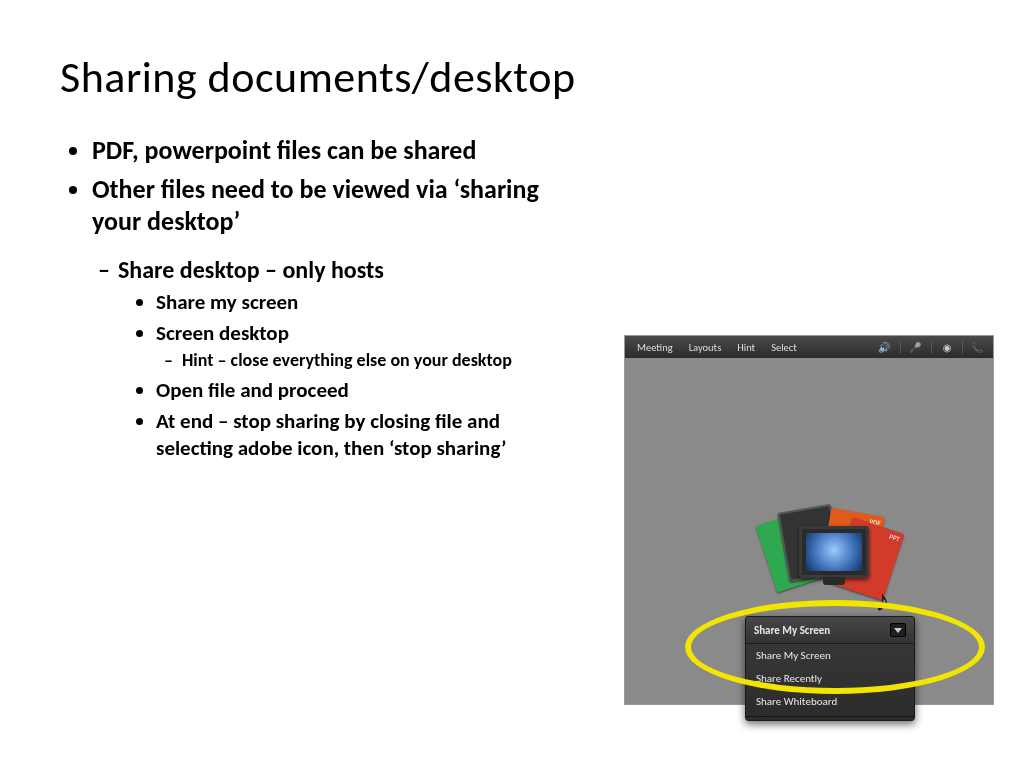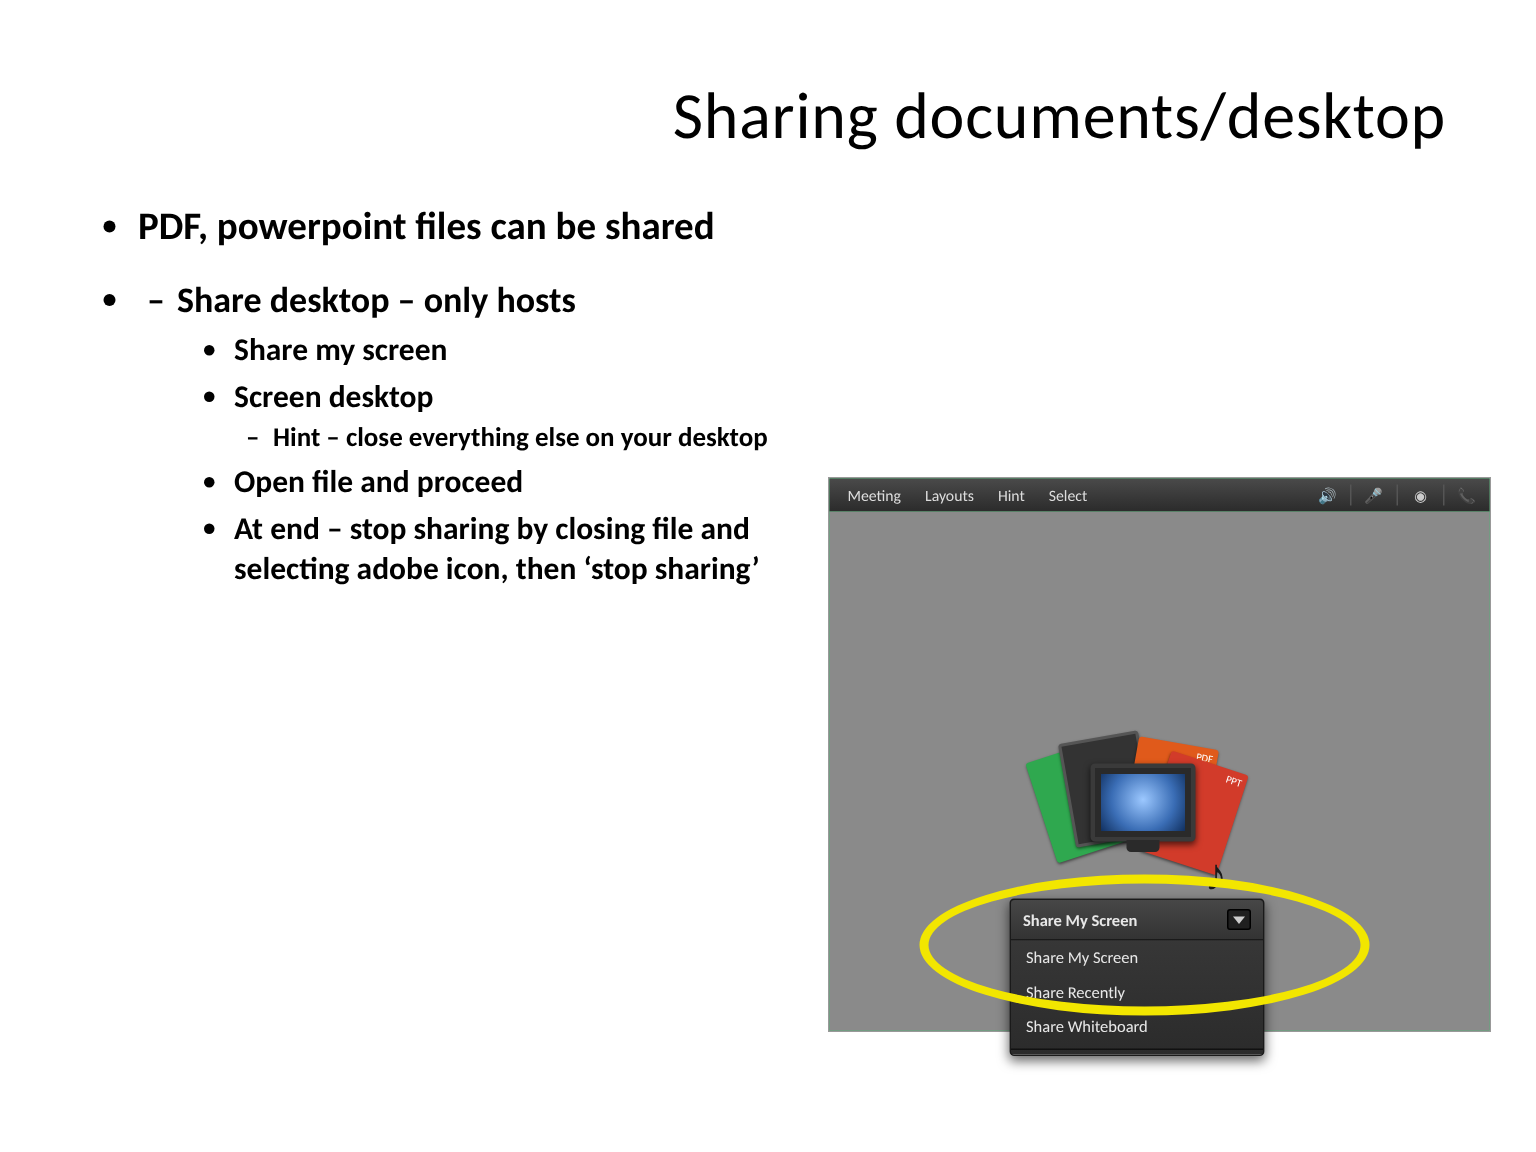--- a/index.html
+++ b/index.html
@@ -1,33 +1,33 @@
 <!DOCTYPE html>
 <html><head>
 <meta charset="utf-8">
 <style>
   * { box-sizing: border-box; margin: 0; padding: 0; }
   html, body { width: 1024px; height: 768px; background: #fff; font-family: Calibri, Arial, sans-serif; color: #000; }
   .slide { width: 1024px; height: 768px; position: relative; padding: 50px 60px; }
-  .title { font-size: 44px; font-weight: 400; text-align: right; margin-bottom: 30px; letter-spacing: 0.5px; }
+  .title { font-size: 44px; font-weight: 400; text-align: left; margin-bottom: 30px; letter-spacing: 0.5px; }
   .content { display: flex; }
   .text-col { width: 510px; }
   ul.lvl1 { list-style: disc; padding-left: 32px; }
   ul.lvl1 > li { font-size: 26px; line-height: 1.25; margin-bottom: 6px; font-weight: bold; }
   ul.lvl2 { list-style: none; padding-left: 26px; margin-top: 16px; }
   ul.lvl2 > li { font-size: 24px; line-height: 1.3; margin-bottom: 4px; position: relative; }
   ul.lvl2 > li::before { content: "–"; position: absolute; left: -20px; }
   ul.lvl3 { list-style: disc; padding-left: 38px; margin-top: 4px; }
   ul.lvl3 > li { font-size: 21px; line-height: 1.3; margin-bottom: 4px; }
   ul.lvl4 { list-style: none; padding-left: 26px; margin-top: 2px; }
   ul.lvl4 > li { font-size: 18px; line-height: 1.3; position: relative; }
   ul.lvl4 > li::before { content: "–"; position: absolute; left: -18px; }
 
   
-  .shot { position: absolute; right: 30px; top: 318px; width: 442px; height: 370px; background: #22c55e; border: 1px solid #999; }
+  .shot { position: absolute; right: 30px; top: 335px; width: 370px; height: 370px; background: #fdba74; border: 1px solid #999; }
   .menubar { height: 22px; background: linear-gradient(#4a4a4a,#2b2b2b); display: flex; align-items: center; padding: 0 6px; gap: 4px; font-size: 10.5px; color: #ddd; }
   .menubar .m { padding: 0 6px; cursor: default; }
   .menubar .spacer { flex: 1; }
   .ico { width: 18px; height: 14px; display: inline-flex; align-items: center; justify-content: center; font-size: 10px; border-radius: 2px; }
   .ico.vol { color: #5fbf3f; }
   .ico.mic { color: #ccc; }
   .ico.cam { color: #ccc; }
   .ico.ph  { color: #ccc; }
   .sep { width:1px; height:14px; background:#555; margin:0 2px; }
 
@@ -64,20 +64,21 @@
 <body>
 
 <div class="slide">
   <h1 class="title">Sharing documents/desktop</h1>
 
   <div class="content">
     <div class="text-col">
       <ul class="lvl1">
         <li>PDF, powerpoint files can be shared</li>
         <li>
+          <span>Other files need to be viewed via ‘sharing your desktop’</span>
           <ul class="lvl2">
             <li>
               <span>Share desktop – only hosts</span>
               <ul class="lvl3">
                 <li>Share my screen</li>
                 <li>
                   <span>Screen desktop</span>
                   <ul class="lvl4">
                     <li>Hint – close everything else on your desktop</li>
                   </ul>

